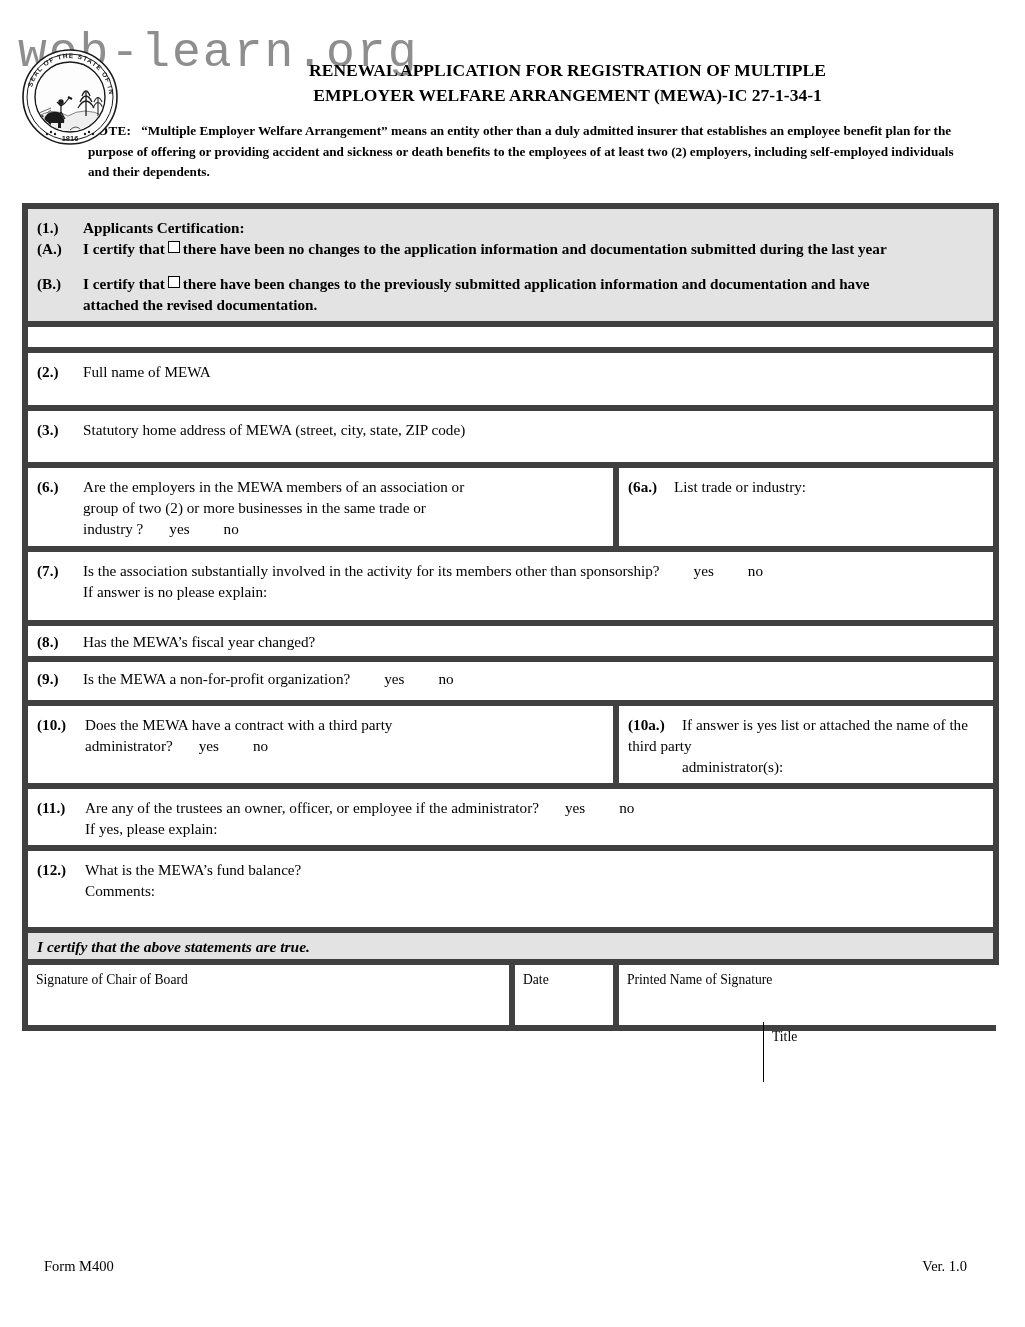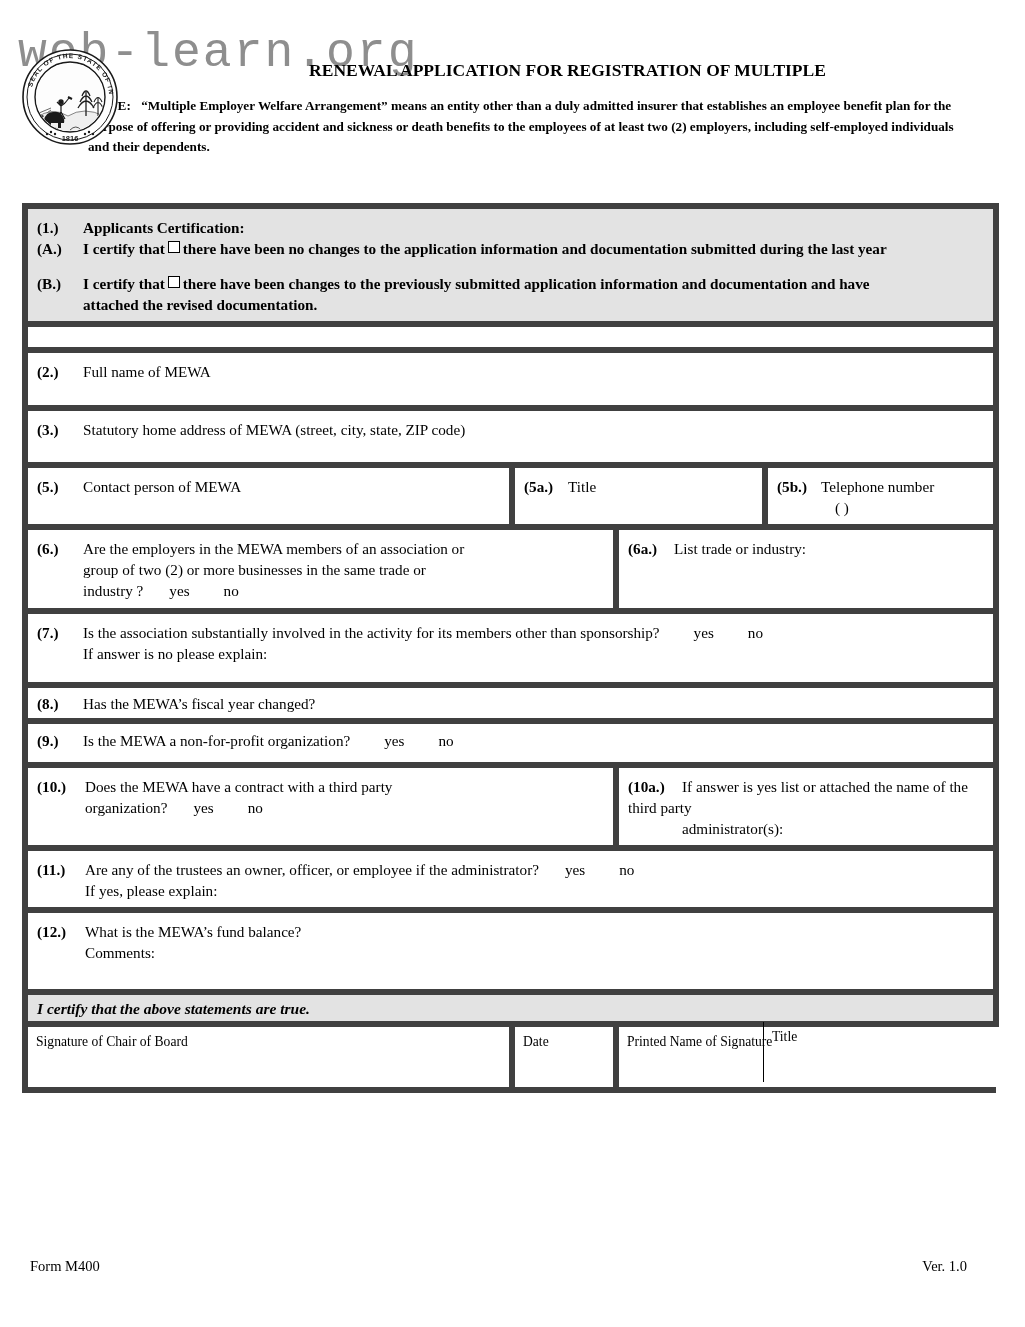--- a/index.html
+++ b/index.html
@@ -139,21 +139,21 @@
   #footer {
     position: absolute;
     left: 0;
     top: 1258px;
     width: 1025px;
     z-index: 2;
     font-size: 14.5px;
   }
   #footer .f-left {
     position: absolute;
-    left: 30px;
+    left: 44px;
     top: 0;
   }
   #footer .f-right {
     position: absolute;
     right: 58px;
     top: 0;
   }
 </style>
 </head>
 <body>
@@ -209,20 +209,21 @@
       <circle cx="69" cy="86" r="1.2"></circle>
         <circle cx="65" cy="88" r="1.2"></circle>
         <circle cx="73" cy="88" r="1.2"></circle>
     </g>
     <text x="50" y="95" text-anchor="middle" font-family="'Liberation Sans', sans-serif" font-size="7.5" font-weight="bold" fill="#1a1a1a">1816</text>
   </svg>
 </div>
 
 <div id="header-block">
   <div class="title-line">RENEWAL APPLICATION FOR REGISTRATION OF MULTIPLE</div>
+  <div class="title-line">EMPLOYER WELFARE ARRANGEMENT (MEWA)-IC 27-1-34-1</div>
   <div id="note-block">
     <span class="note-label">NOTE:</span>&nbsp;&nbsp;&nbsp;<span>“Multiple Employer Welfare Arrangement” means an entity other than a duly admitted insurer that establishes an employee benefit plan for the purpose of offering or providing accident and sickness or death benefits to the employees of at least two (2) employers, including self-employed individuals and their dependents.</span>
   </div>
 </div>
 
 <table id="form-table">
   <colgroup>
     <col style="width:355px">
     <col style="width:132px">
     <col style="width:104px">
@@ -263,40 +264,20 @@
 
   <tr>
     <td colspan="6" class="thick-left thick-right" style="height:51px;">
       <div class="cellpad">
         <span class="num num-w">(3.)</span><span>Statutory home address of MEWA (street, city, state, ZIP code)</span>
       </div>
     </td>
   </tr>
 
 
-  <tr>
-    <td colspan="2" class="thick-left thick-bottom" style="height:56px;">
-      <div class="cellpad">
-        <span class="num num-w">(5.)</span><span>Contact person of MEWA</span>
-      </div>
-    </td>
-    <td colspan="3" class="thick-bottom mid-div">
-      <div class="cellpad">
-        <span class="num" style="width:44px;">(5a.)</span><span>Title</span>
-      </div>
-    </td>
-    <td class="thick-bottom thick-right mid-div">
-      <div class="cellpad">
-        <span class="row-line">
-          <span class="num" style="width:44px;">(5b.)</span><span>Telephone number</span>
-        </span>
-        <span class="row-line" style="padding-left:58px;">(        )</span>
-      </div>
-    </td>
-  </tr>
 
   <tr>
     <td colspan="3" class="thick-left thick-bottom" style="height:78px;">
       <div class="cellpad">
         <span class="row-line">
           <span class="num num-w">(6.)</span><span>Are the employers in the MEWA members of an association or</span>
         </span>
         <span class="hang">group of two (2) or more businesses in the same trade or</span>
         <span class="hang">
           <span>industry ?</span><span class="sp-md"></span><span>yes</span><span class="sp-lg"></span><span>no</span>
@@ -337,21 +318,21 @@
     </td>
   </tr>
 
   <tr>
     <td colspan="3" class="thick-left thick-bottom" style="height:62px;">
       <div class="cellpad">
         <span class="row-line">
           <span class="num num-w2">(10.)</span><span>Does the MEWA have a contract with a third party</span>
         </span>
         <span class="hang2">
-          <span>organization?</span><span class="sp-md"></span><span>yes</span><span class="sp-lg"></span><span>no</span>
+          <span>administrator?</span><span class="sp-md"></span><span>yes</span><span class="sp-lg"></span><span>no</span>
         </span>
       </div>
     </td>
     <td colspan="3" class="thick-bottom thick-right mid-div">
       <div class="cellpad">
         <span class="row-line">
           <span class="num" style="width:54px;">(10a.)</span><span>If answer is yes list or attached the name of the third party</span>
         </span>
         <span class="row-line" style="padding-left:54px;">administrator(s):</span>
       </div>

